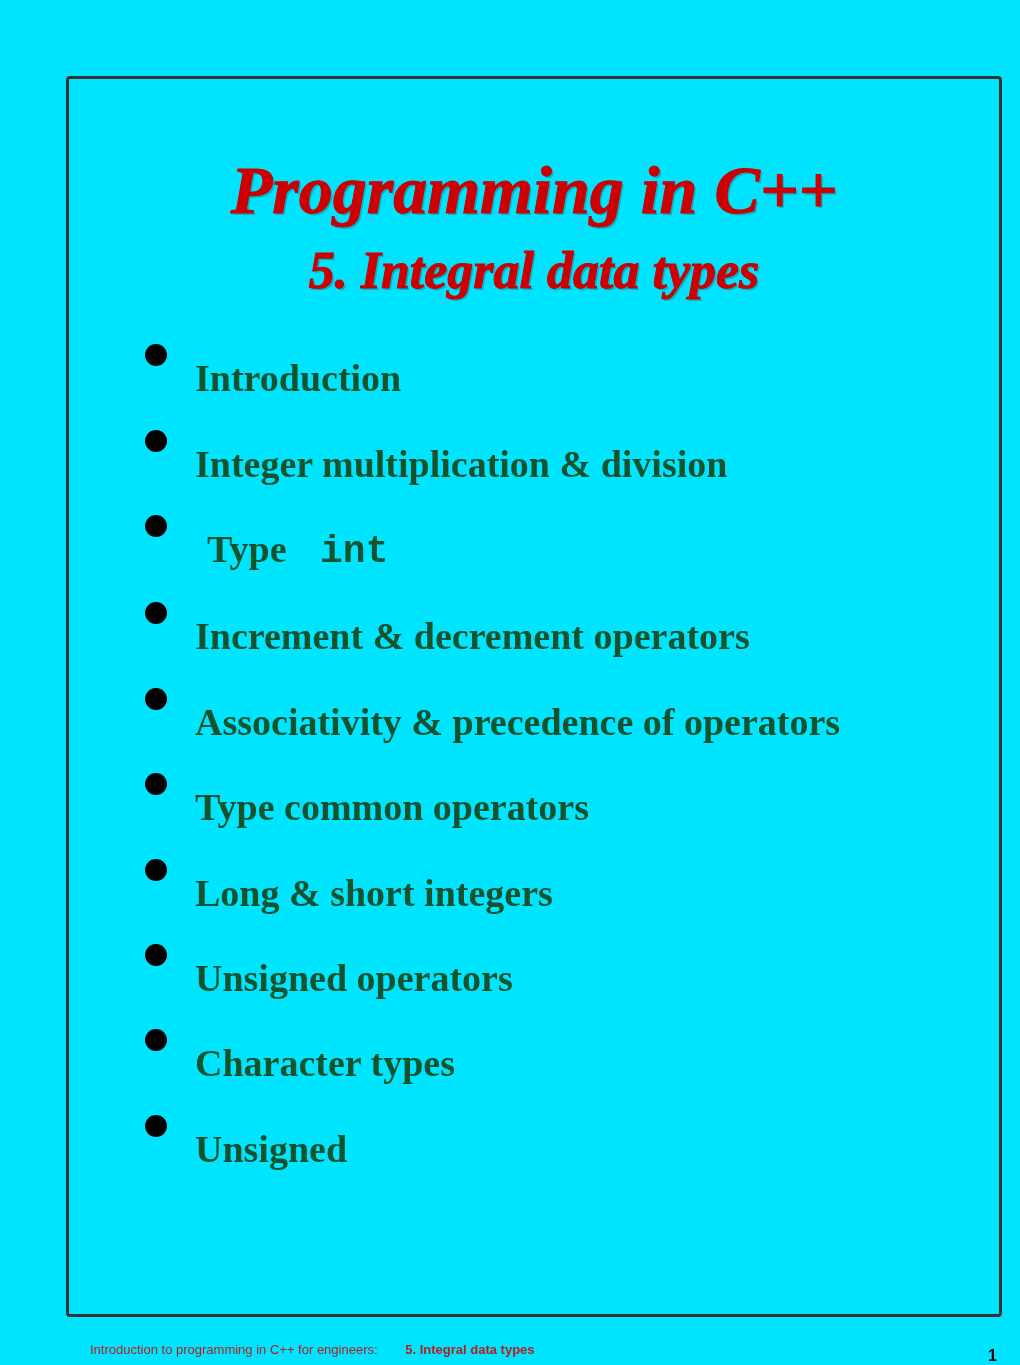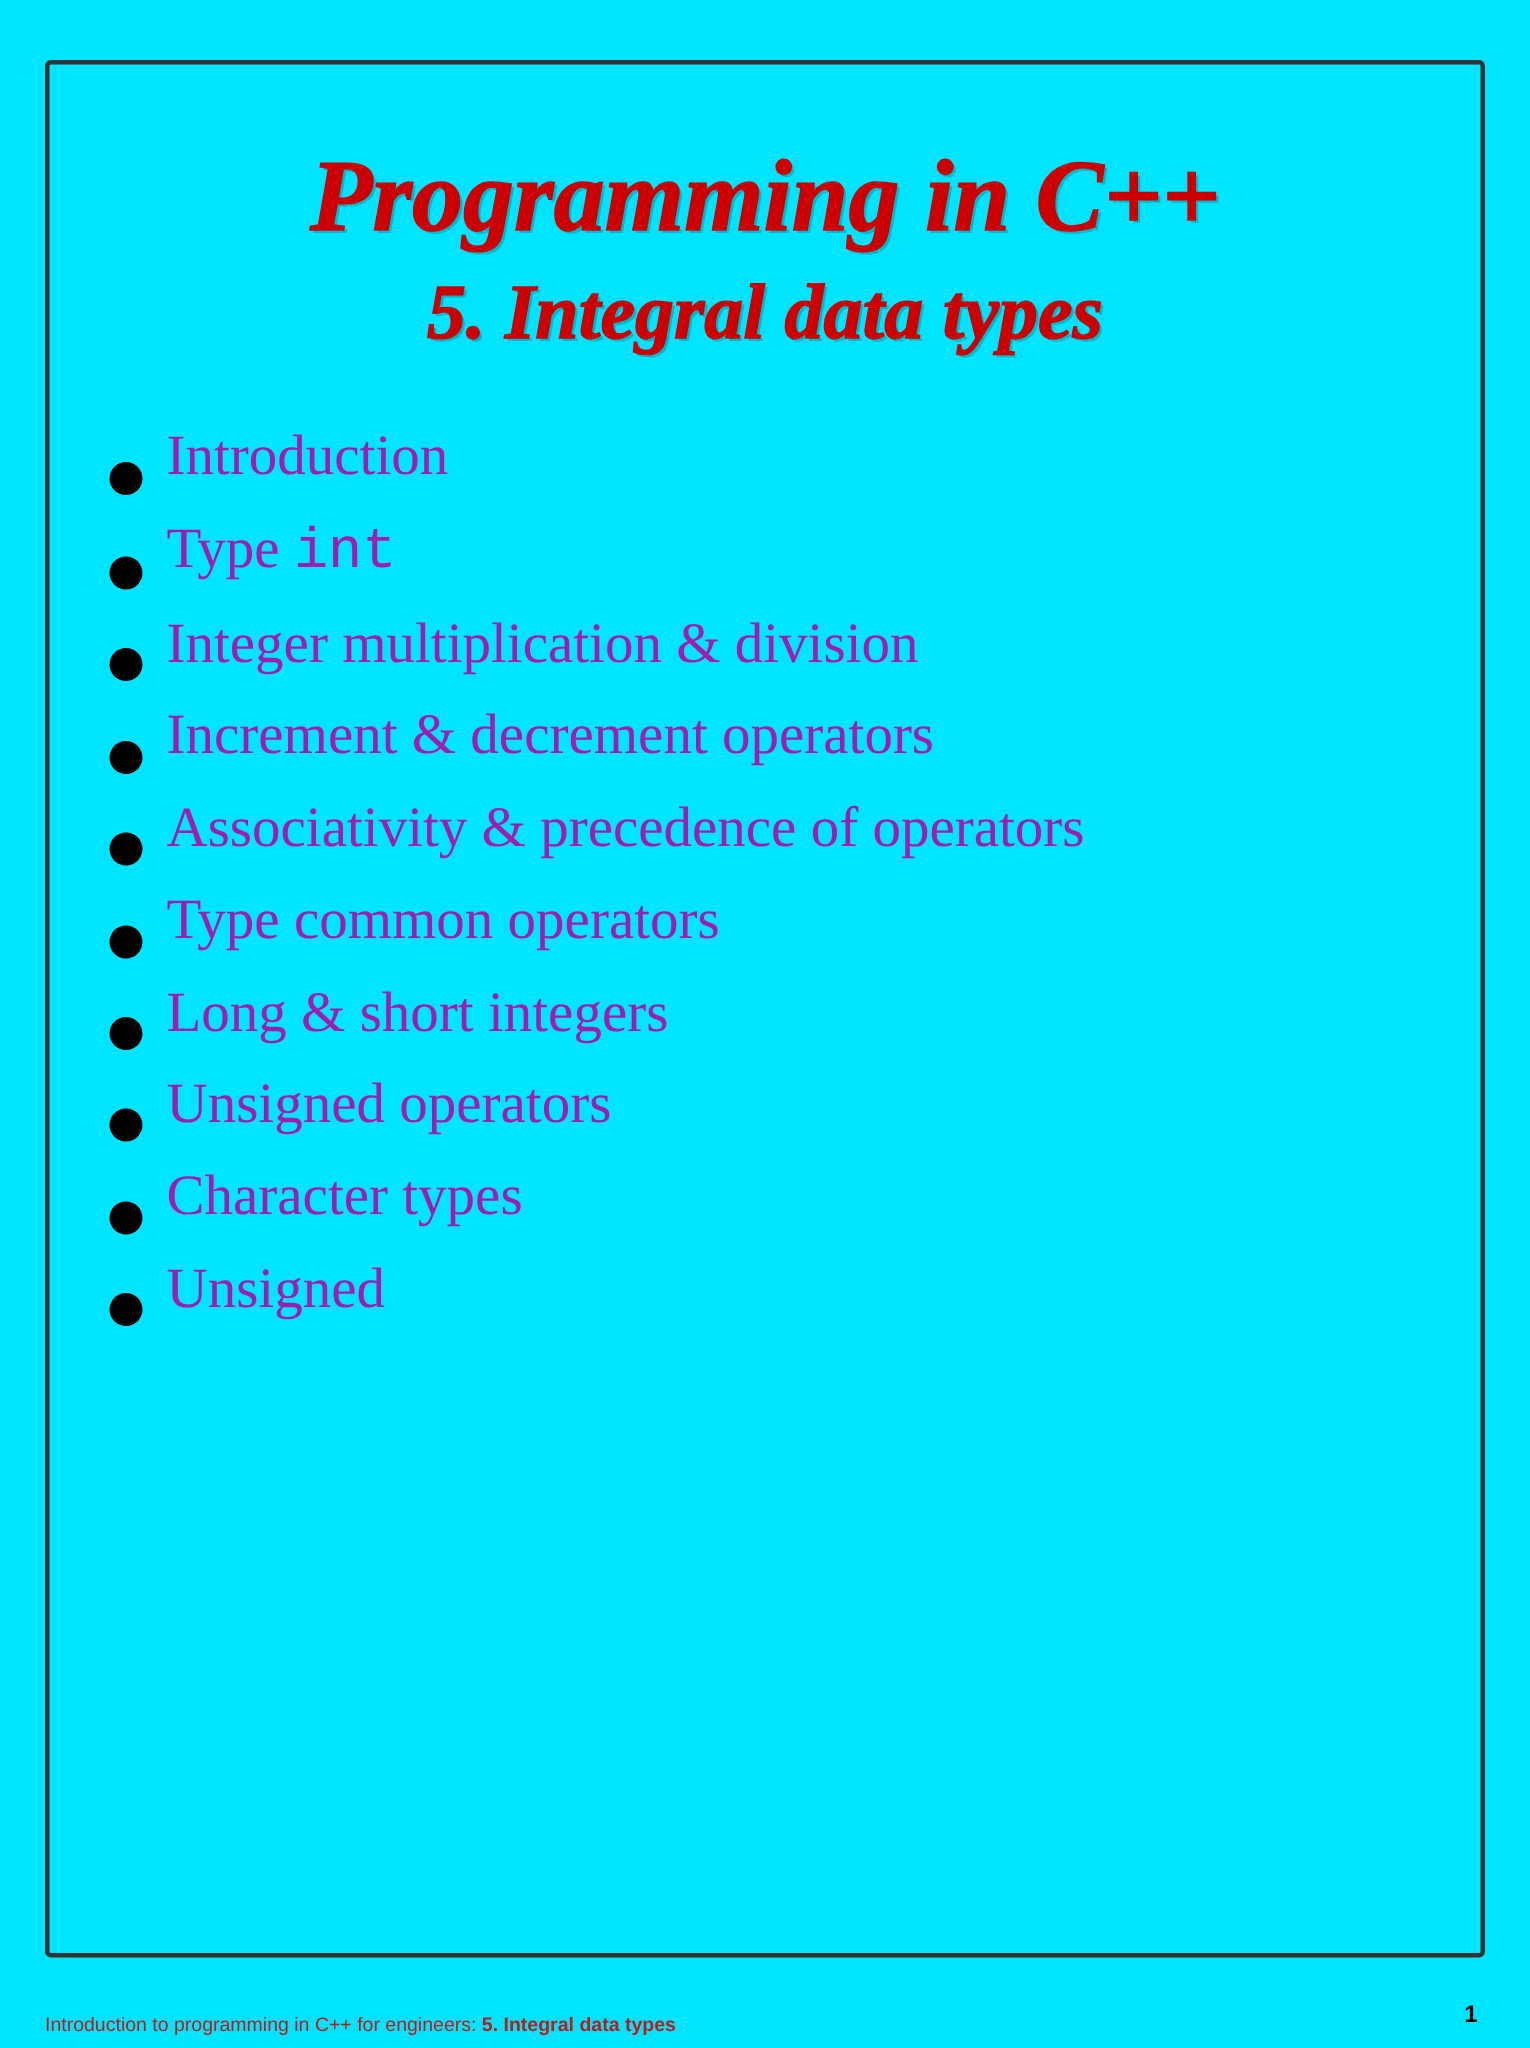--- a/index.html
+++ b/index.html
@@ -1,16 +1,16 @@
 <!DOCTYPE html>
 <html><head>
   <meta charset="utf-8">
   <style>
     * {
-      margin: 0;
+      margin: 12px;
       padding: 0;
       box-sizing: border-box;
     }
 
     body {
       width: 1020px;
       height: 1365px;
       background-color: #00e5ff;
       font-family: 'Times New Roman', Times, serif;
       position: relative;
@@ -57,25 +57,25 @@
     }
 
     .bullet-list {
       list-style: none;
       padding: 0;
       margin-top: 20px;
     }
 
     .bullet-list li {
       font-size: 38px;
-      font-weight: normal;
-      color: #a21caf;
+      font-weight: bold;
+      color: #14532d;
       margin-bottom: 12px;
       display: flex;
-      align-items: flex-end;
+      align-items: flex-start;
       line-height: 1.3;
     }
 
     .bullet-dot {
       display: inline-block;
       width: 22px;
       height: 22px;
       background-color: #000000;
       border-radius: 50%;
       margin-right: 16px;
@@ -127,27 +127,27 @@
     <div class="sub-title">5. Integral data types</div>
   </div>
 
   <ul class="bullet-list">
     <li>
       <span class="bullet-dot"></span>
       <span>Introduction</span>
     </li>
     <li>
       <span class="bullet-dot"></span>
+      <span>Integer multiplication &amp; division</span>
+    </li>
+    <li>
+      <span class="bullet-dot"></span>
       <span>
         <span>Type </span><span class="code-font">int</span>
       </span>
-    </li>
-    <li>
-      <span class="bullet-dot"></span>
-      <span>Integer multiplication &amp; division</span>
     </li>
     <li>
       <span class="bullet-dot"></span>
       <span>Increment &amp; decrement operators</span>
     </li>
     <li>
       <span class="bullet-dot"></span>
       <span>Associativity &amp; precedence of operators</span>
     </li>
     <li>

